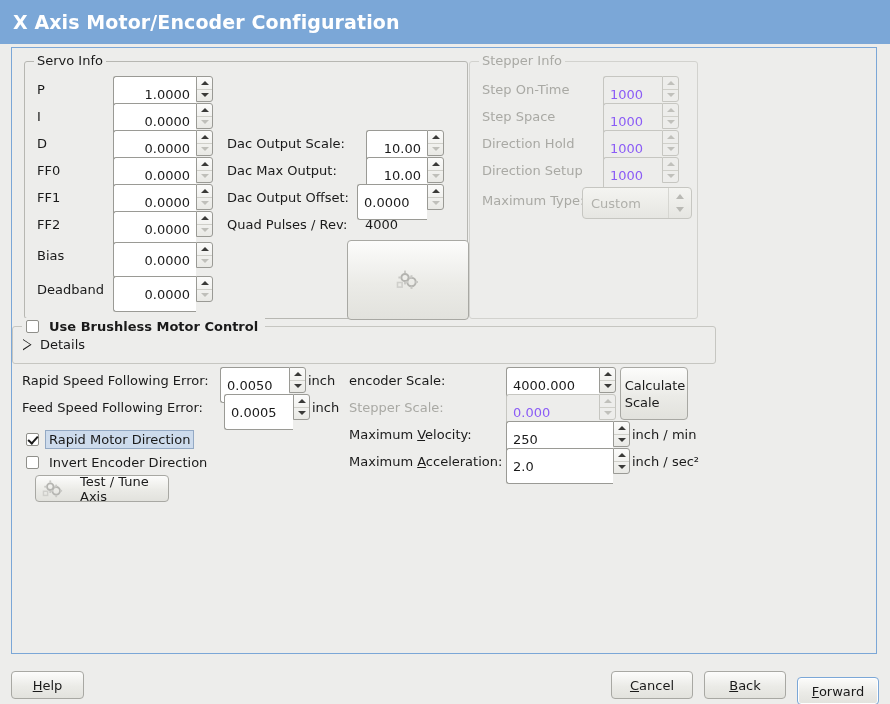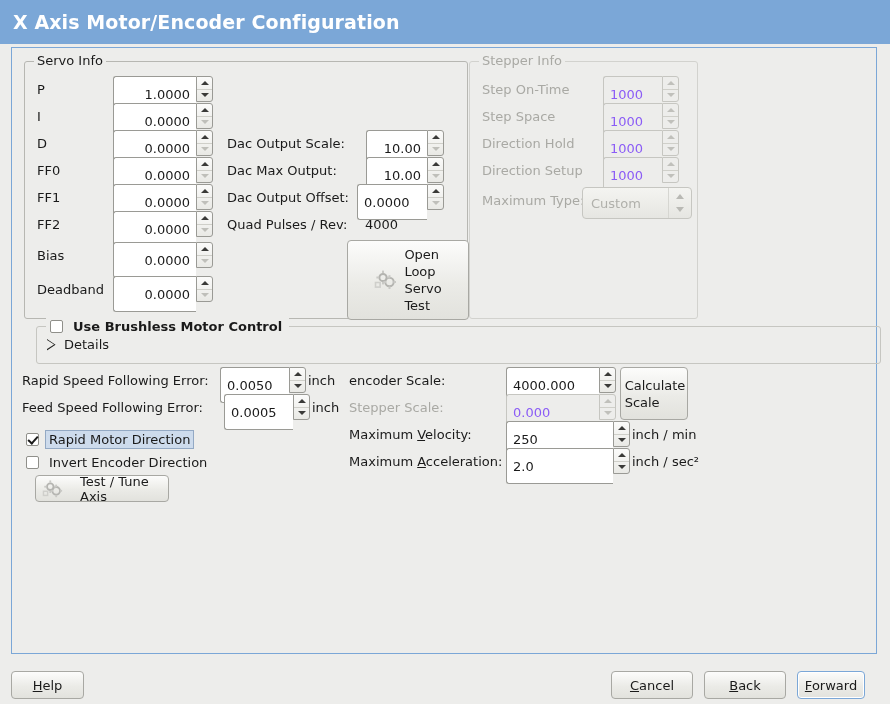--- a/index.html
+++ b/index.html
@@ -393,26 +393,20 @@
               <rect x="13.2" y="7.5" width="2.4" height="2"></rect>
               <rect x="8" y="13" width="2" height="2.4"></rect>
               <rect x="14.5" y="6.2" width="2" height="2.6"></rect>
               <rect x="9.4" y="12" width="2.6" height="2"></rect>
               <rect x="19.4" y="12" width="2.6" height="2"></rect>
               <rect x="14.5" y="17.4" width="2" height="2.6"></rect>
             </g>
             <rect x="1.5" y="13.5" width="4.6" height="4.6" fill="none" stroke="#cfcfcb" stroke-width="1.6"></rect>
           </svg>
         </span>
-        <span class="btn-lines">
-          <span>Open</span>
-          <span>Loop</span>
-          <span>Servo</span>
-          <span>Test</span>
-        </span>
       </div>
     </div>
   </div>
 
   <div class="groupbox" style="left:457px; top:13px; width:229px; height:258px; border-color:#d2d2ce;">
     <span class="gb-title disabled">Stepper Info</span>
 
     <span class="lbl disabled" style="left:12px; top:20px;">Step On-Time</span>
     <span class="lbl disabled" style="left:12px; top:47px;">Step Space</span>
     <span class="lbl disabled" style="left:12px; top:74px;">Direction Hold</span>
@@ -447,21 +441,21 @@
           <div class="b down"></div>
         </div>
     </div>
 
     <div class="combo" style="left:112px; top:125px; width:110px;">
       <span class="cval">Custom</span>
       <span class="carrows"></span>
     </div>
   </div>
 
-  <div class="groupbox" style="left:24px; top:278px; width:845px; height:38px; border-color:#c6c6c1;">
+  <div class="groupbox" style="left:0; top:278px; width:704px; height:38px; border-color:#c6c6c1;">
     <span class="chk checked-no" style="left:9px; top:-9px; background:#ededeb; padding:0 4px;">
       <span class="box"></span>
       <span class="cap bold">Use Brushless Motor Control</span>
     </span>
     <span class="expander" style="left:10px; top:10px;">
       <span class="tri"></span>
       <span>Details</span>
     </span>
   </div>
 
@@ -570,16 +564,16 @@
 <div class="bottombar">
   <div class="btn" style="left:11px; top:11px; width:73px; height:28px;">
     <span><u>H</u><span>elp</span></span>
   </div>
   <div class="btn" style="left:611px; top:11px; width:82px; height:28px;">
     <span><u>C</u><span>ancel</span></span>
   </div>
   <div class="btn" style="left:704px; top:11px; width:82px; height:28px;">
     <span><u>B</u><span>ack</span></span>
   </div>
-  <div class="btn focus" style="left:797px; top:11px; width:68px; height:28px;">
+  <div class="btn focus" style="left:797px; top:17px; width:82px; height:28px;">
     <span><u>F</u><span>orward</span></span>
   </div>
 </div>
 
 </body></html>

